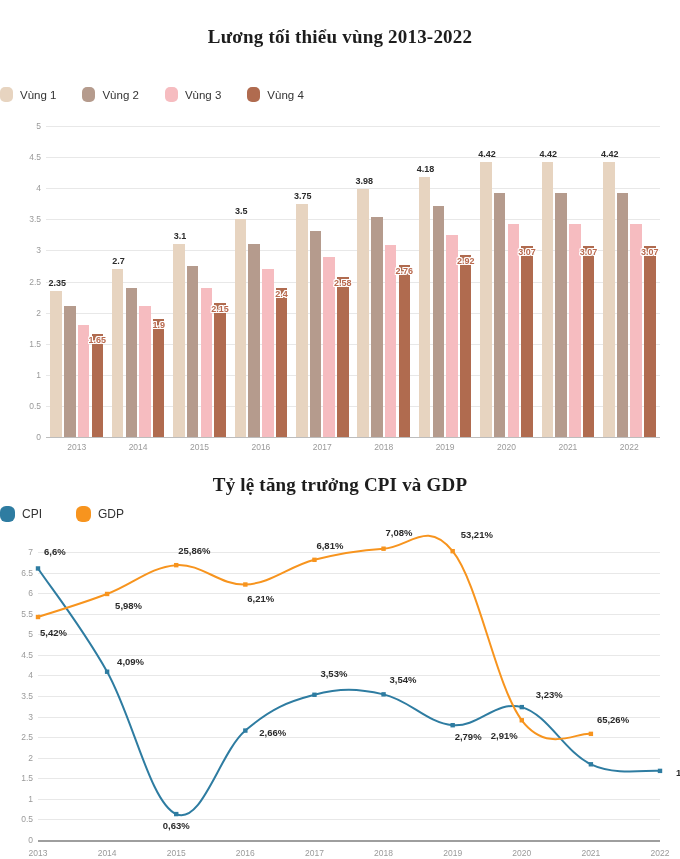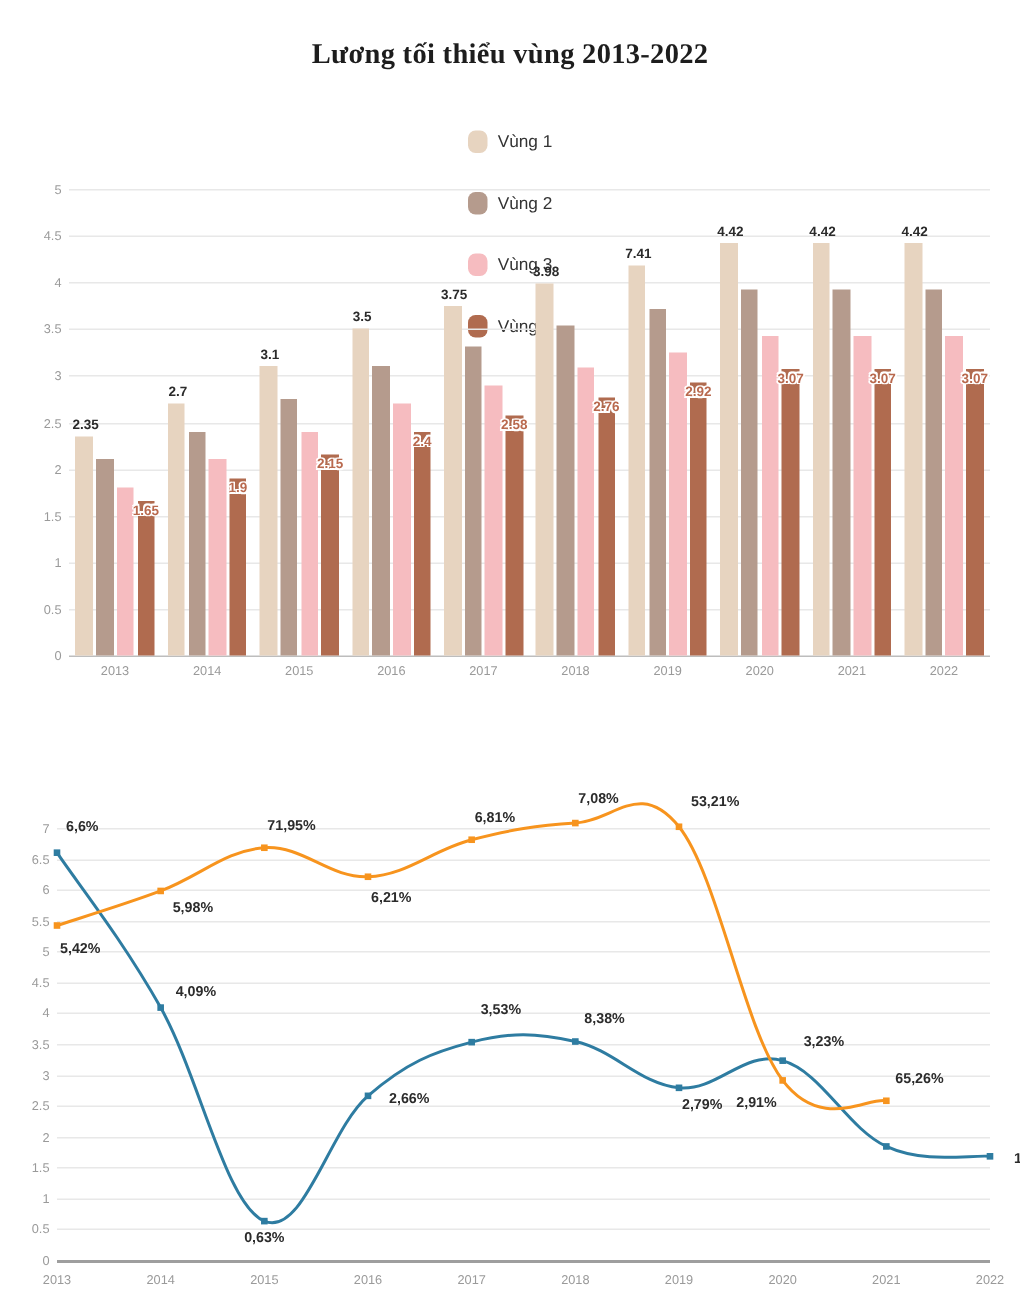--- a/index.html
+++ b/index.html
@@ -13,21 +13,21 @@
   
   .chart-block{position:relative;width:680px;}
   .chart-title{
     text-align:center;font-family:"Liberation Serif", serif;
     font-weight:bold;font-size:19px;color:#1d1d1d;letter-spacing:.2px;
   }
   .chart-subtitle{
     text-align:center;font-size:11px;color:#4a4a4a;margin-top:7px;
   }
   .legend{
-    display:flex;justify-content:space-between;align-items:center;gap:26px;flex-direction:column;
+    display:flex;justify-content:flex-start;align-items:center;gap:26px;
   }
   .legend-item{display:flex;align-items:center;gap:7px;}
   .legend-swatch{width:13px;height:15px;border-radius:5px;display:block;}
   .legend-label{font-size:11.5px;color:#333;}
 
   
   .plot{position:relative;}
   .grid-line{position:absolute;left:0;right:0;height:1px;background:#e8e8e8;}
   .grid-line.axis{background:#bdbdbd;height:1px;}
   .ytick{
@@ -154,21 +154,21 @@
         <div class="bar-label-in" style="left: 296.85px; top: 151.524px;"><span>2.58</span></div>
         <div class="xtick" style="left: 337.7px;">2018</div>
         <div class="bar" style="left: 311.4px; width: 11.5px; height: 247.556px; background: rgb(231, 212, 192);"></div>
         <div class="bar-label-top" style="left: 318.15px; top: 50.444px;">3.98</div>
         <div class="bar" style="left: 325.1px; width: 11.5px; height: 219.566px; background: rgb(181, 155, 141);"></div>
         <div class="bar" style="left: 338.8px; width: 11.5px; height: 192.198px; background: rgb(246, 188, 192);"></div>
         <div class="bar" style="left: 352.5px; width: 11.5px; height: 171.672px; background: rgb(176, 107, 79);"></div>
         <div class="bar-label-in" style="left: 358.25px; top: 140.328px;"><span>2.76</span></div>
         <div class="xtick" style="left: 399.1px;">2019</div>
         <div class="bar" style="left: 372.8px; width: 11.5px; height: 259.996px; background: rgb(231, 212, 192);"></div>
-        <div class="bar-label-top" style="left: 379.55px; top: 38.004px;">7.41</div>
+        <div class="bar-label-top" style="left: 379.55px; top: 38.004px;">4.18</div>
         <div class="bar" style="left: 386.5px; width: 11.5px; height: 230.762px; background: rgb(181, 155, 141);"></div>
         <div class="bar" style="left: 400.2px; width: 11.5px; height: 202.15px; background: rgb(246, 188, 192);"></div>
         <div class="bar" style="left: 413.9px; width: 11.5px; height: 181.624px; background: rgb(176, 107, 79);"></div>
         <div class="bar-label-in" style="left: 419.65px; top: 130.376px;"><span>2.92</span></div>
         <div class="xtick" style="left: 460.5px;">2020</div>
         <div class="bar" style="left: 434.2px; width: 11.5px; height: 274.924px; background: rgb(231, 212, 192);"></div>
         <div class="bar-label-top" style="left: 440.95px; top: 23.076px;">4.42</div>
         <div class="bar" style="left: 447.9px; width: 11.5px; height: 243.824px; background: rgb(181, 155, 141);"></div>
         <div class="bar" style="left: 461.6px; width: 11.5px; height: 213.346px; background: rgb(246, 188, 192);"></div>
         <div class="bar" style="left: 475.3px; width: 11.5px; height: 190.954px; background: rgb(176, 107, 79);"></div>
@@ -185,21 +185,32 @@
         <div class="bar-label-top" style="left: 563.75px; top: 23.076px;">4.42</div>
         <div class="bar" style="left: 570.7px; width: 11.5px; height: 243.824px; background: rgb(181, 155, 141);"></div>
         <div class="bar" style="left: 584.4px; width: 11.5px; height: 213.346px; background: rgb(246, 188, 192);"></div>
         <div class="bar" style="left: 598.1px; width: 11.5px; height: 190.954px; background: rgb(176, 107, 79);"></div>
         <div class="bar-label-in" style="left: 603.85px; top: 121.046px;"><span>3.07</span></div>
       </div>
   </div>
 
   <div class="chart-block" style="position:absolute;left:0;top:460px;width:680px;height:399px;">
 
-
+    <div class="chart-title" style="position:absolute;left:0;top:14px;width:680px;">Tỷ lệ tăng trưởng CPI và GDP</div>
+
+    <div class="legend" style="position:absolute;left:0;top:46px;width:680px;gap:34px;">
+      <div class="legend-item">
+        <span class="legend-swatch" style="background:#2e7ca1;width:15px;height:16px;border-radius:6px;"></span>
+        <span class="legend-label" style="font-size:12px;">CPI</span>
+      </div>
+      <div class="legend-item">
+        <span class="legend-swatch" style="background:#f7941e;width:15px;height:16px;border-radius:6px;"></span>
+        <span class="legend-label" style="font-size:12px;">GDP</span>
+      </div>
+    </div>
 
     <div class="plot" id="line-plot" style="position:absolute;left:38px;top:92px;width:622px;height:288px;">
         <div class="grid-line axis" style="top: 288px; height: 2px; background: rgb(158, 158, 158);"></div>
         <div class="ytick" style="top: 288px;">0</div>
         <div class="grid-line" style="top: 267.429px;"></div>
         <div class="ytick" style="top: 267.429px;">0.5</div>
         <div class="grid-line" style="top: 246.857px;"></div>
         <div class="ytick" style="top: 246.857px;">1</div>
         <div class="grid-line" style="top: 226.286px;"></div>
         <div class="ytick" style="top: 226.286px;">1.5</div>
@@ -256,27 +267,27 @@
           <rect x="343.35555555555555" y="-5.491428571428526" width="4.4" height="4.4" fill="#f7941e"></rect>
           <rect x="412.4666666666667" y="-3.022857142857174" width="4.4" height="4.4" fill="#f7941e"></rect>
           <rect x="481.57777777777784" y="166.0742857142857" width="4.4" height="4.4" fill="#f7941e"></rect>
           <rect x="550.6888888888889" y="179.65142857142857" width="4.4" height="4.4" fill="#f7941e"></rect>
         </svg>
         <div class="pt-label" style="left: 6px; top: -5.54286px; transform: none;">6,6%</div>
         <div class="pt-label" style="left: 79.1111px; top: 103.726px; transform: none;">4,09%</div>
         <div class="pt-label" style="left: 138.222px; top: 268.08px; transform: translateX(-50%);">0,63%</div>
         <div class="pt-label" style="left: 221.333px; top: 174.56px; transform: none;">2,66%</div>
         <div class="pt-label" style="left: 282.444px; top: 116px; transform: none;">3,53%</div>
-        <div class="pt-label" style="left: 351.556px; top: 122.354px; transform: none;">8,38%</div>
+        <div class="pt-label" style="left: 351.556px; top: 122.354px; transform: none;">3,54%</div>
         <div class="pt-label" style="left: 416.667px; top: 179.211px; transform: none;">2,79%</div>
         <div class="pt-label" style="left: 497.778px; top: 137.109px; transform: none;">3,23%</div>
         <div class="pt-label" style="left: 638px; top: 214.88px; transform: none;">1,68%</div>
         <div class="pt-label" style="left: 2px; top: 75.0057px; transform: none;">5,42%</div>
         <div class="pt-label" style="left: 77.1111px; top: 47.9657px; transform: none;">5,98%</div>
-        <div class="pt-label" style="left: 140.222px; top: -6.83429px; transform: none;">71,95%</div>
+        <div class="pt-label" style="left: 140.222px; top: -6.83429px; transform: none;">25,86%</div>
         <div class="pt-label" style="left: 209.333px; top: 40.5029px; transform: none;">6,21%</div>
         <div class="pt-label" style="left: 278.444px; top: -12.1829px; transform: none;">6,81%</div>
         <div class="pt-label" style="left: 347.556px; top: -25.2914px; transform: none;">7,08%</div>
         <div class="pt-label" style="left: 422.667px; top: -22.8229px; transform: none;">53,21%</div>
         <div class="pt-label" style="left: 479.778px; top: 178.274px; transform: translateX(-100%);">2,91%</div>
         <div class="pt-label" style="left: 558.889px; top: 161.851px; transform: none;">65,26%</div>
       </div>
   </div>
 
 </div>

